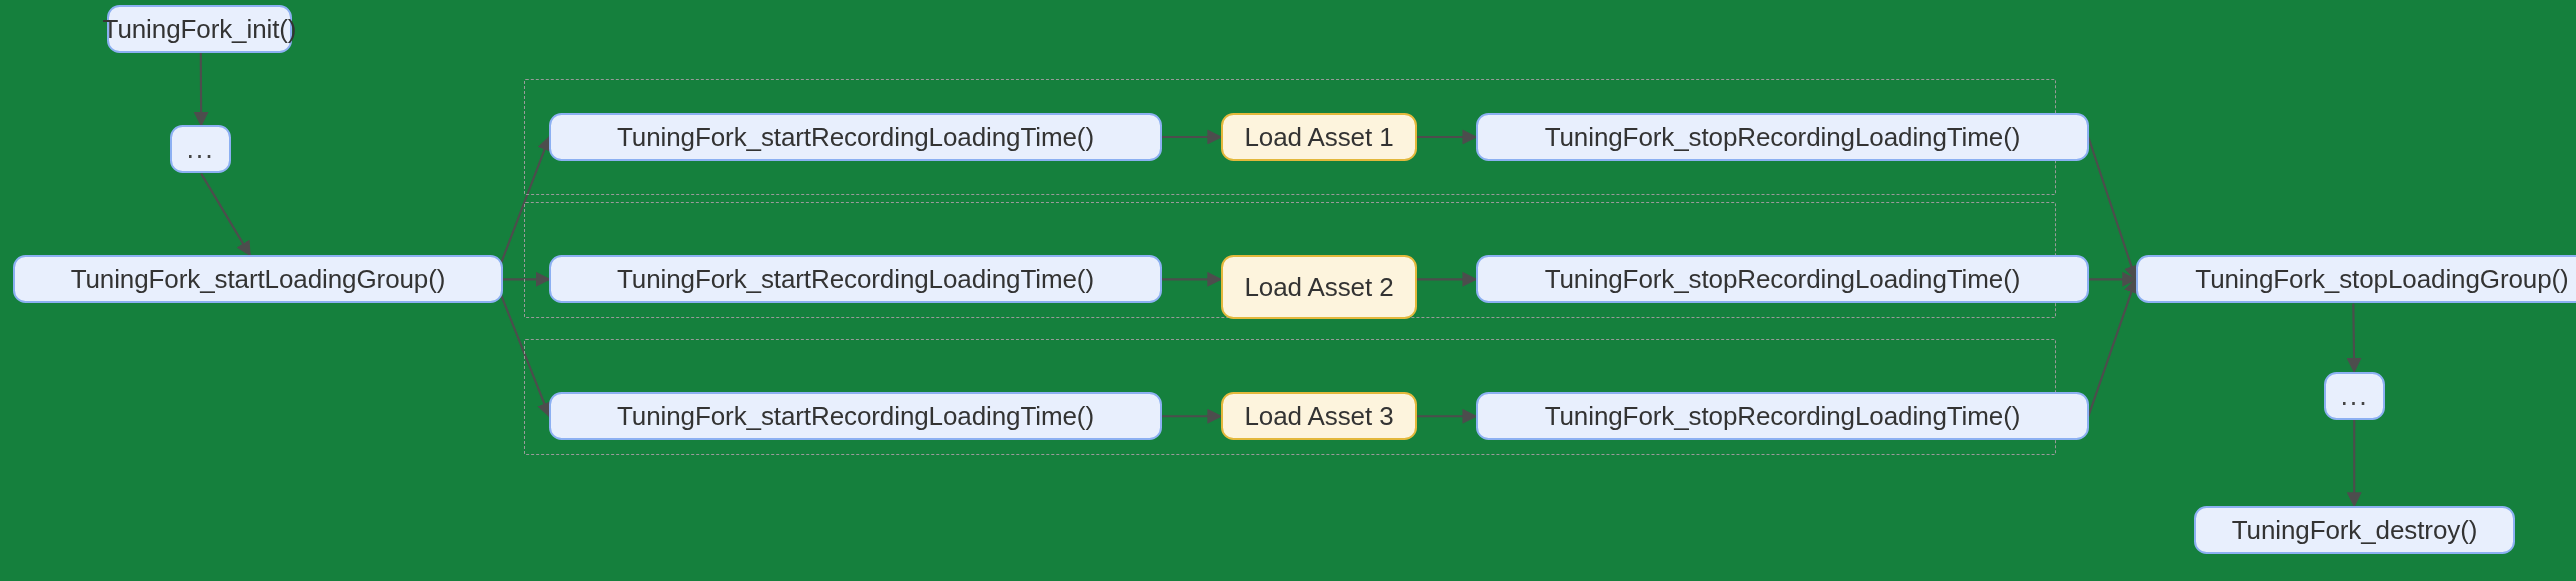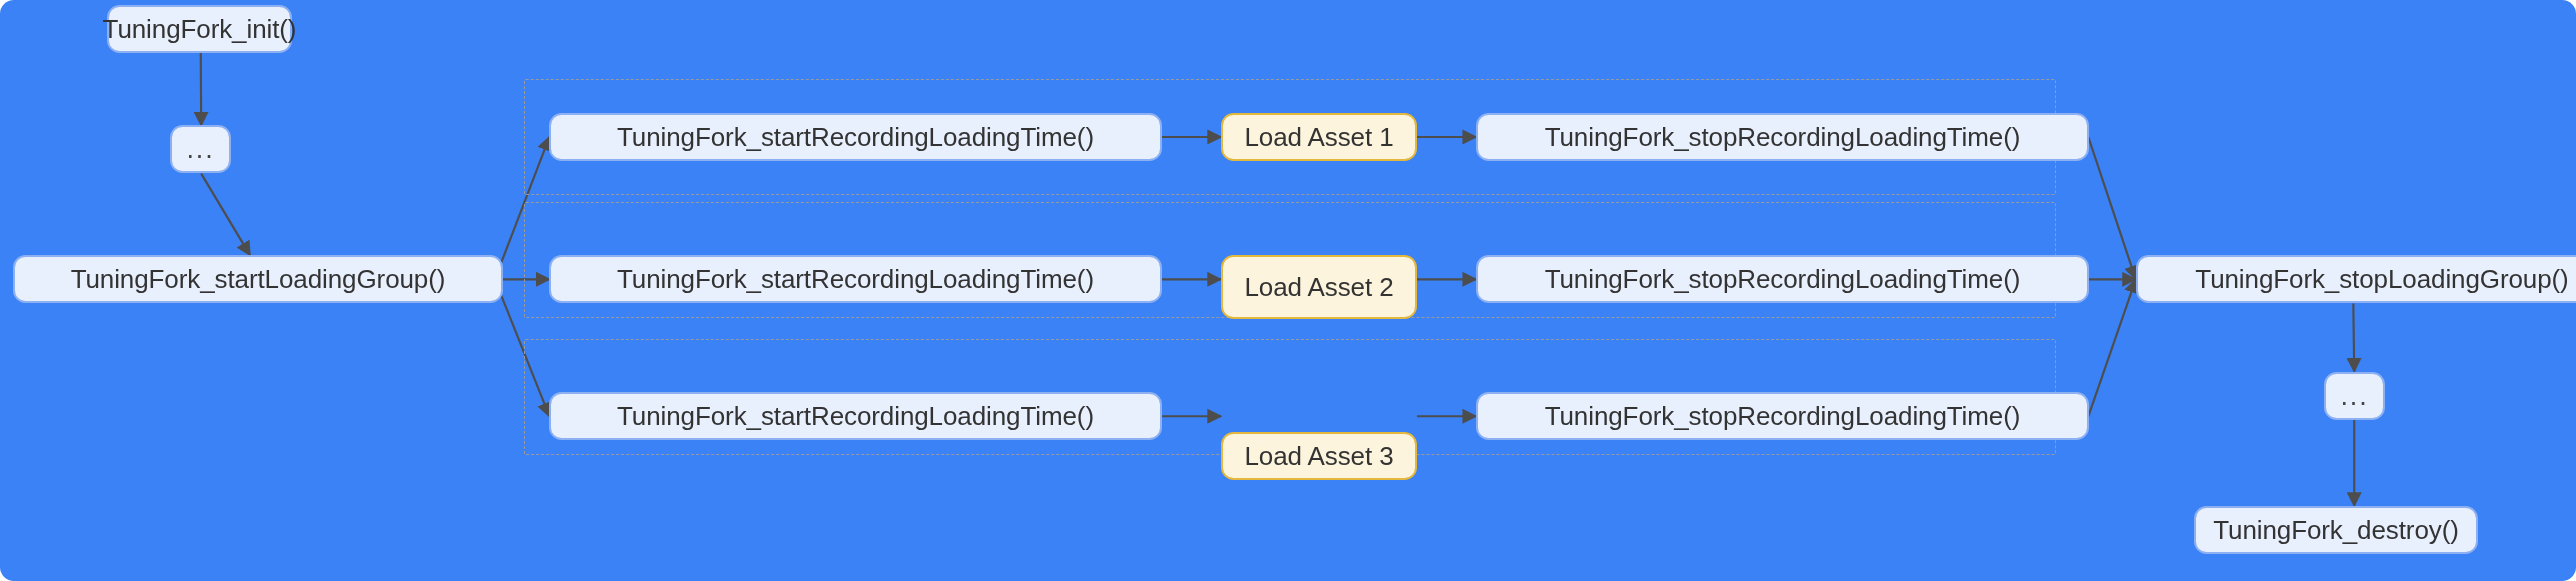--- a/index.html
+++ b/index.html
@@ -4,24 +4,23 @@
 <style>
   html, body {
     margin: 0;
     padding: 0;
     background: #ffffff;
   }
   #stage {
     position: relative;
     width: 2576px;
     height: 581px;
-    background: #3b82f6;
+    background: #15803d;
     font-family: "Liberation Sans", sans-serif;
     overflow: hidden;
-    border-radius: 14px;
   }
   #edge-layer {
     position: absolute;
     left: 0;
     top: 0;
     width: 2576px;
     height: 581px;
     pointer-events: none;
   }
   .subgraph {
@@ -98,21 +97,21 @@
       <div class="node blue" style="left: 107px; top: 4.5px; width: 185px; height: 48px;">TuningFork_init()</div>
       <div class="node blue ellipsis" style="left: 170px; top: 125px; width: 61px; height: 48px;">...</div>
       <div class="node blue" style="left: 13px; top: 255px; width: 490px; height: 48px;">TuningFork_startLoadingGroup()</div>
       <div class="node blue" style="left: 549px; top: 113px; width: 613px; height: 48px;">TuningFork_startRecordingLoadingTime()</div>
       <div class="node yellow" style="left: 1221px; top: 113px; width: 196px; height: 48px; text-align: center;">Load Asset 1</div>
       <div class="node blue" style="left: 1476px; top: 113px; width: 613px; height: 48px;">TuningFork_stopRecordingLoadingTime()</div>
       <div class="node blue" style="left: 549px; top: 255px; width: 613px; height: 48px;">TuningFork_startRecordingLoadingTime()</div>
       <div class="node yellow" style="left: 1221px; top: 255px; width: 196px; height: 64px;">Load Asset 2</div>
       <div class="node blue" style="left: 1476px; top: 255px; width: 613px; height: 48px;">TuningFork_stopRecordingLoadingTime()</div>
       <div class="node blue" style="left: 549px; top: 392px; width: 613px; height: 48px;">TuningFork_startRecordingLoadingTime()</div>
-      <div class="node yellow" style="left: 1221px; top: 392px; width: 196px; height: 48px; margin-top: 40px;">Load Asset 3</div>
+      <div class="node yellow" style="left: 1221px; top: 392px; width: 196px; height: 48px;">Load Asset 3</div>
       <div class="node blue" style="left: 1476px; top: 392px; width: 613px; height: 48px;">TuningFork_stopRecordingLoadingTime()</div>
       <div class="node blue" style="left: 2136px; top: 255px; width: 492px; height: 48px;">TuningFork_stopLoadingGroup()</div>
       <div class="node blue ellipsis" style="left: 2324px; top: 372px; width: 61px; height: 48px;">...</div>
-      <div class="node blue" style="left: 2194px; top: 506px; width: 284px; height: 48px;">TuningFork_destroy()</div>
+      <div class="node blue" style="left: 2194px; top: 506px; width: 321px; height: 48px;">TuningFork_destroy()</div>
     </div>
 
 </div>
 
 
 </body></html>

